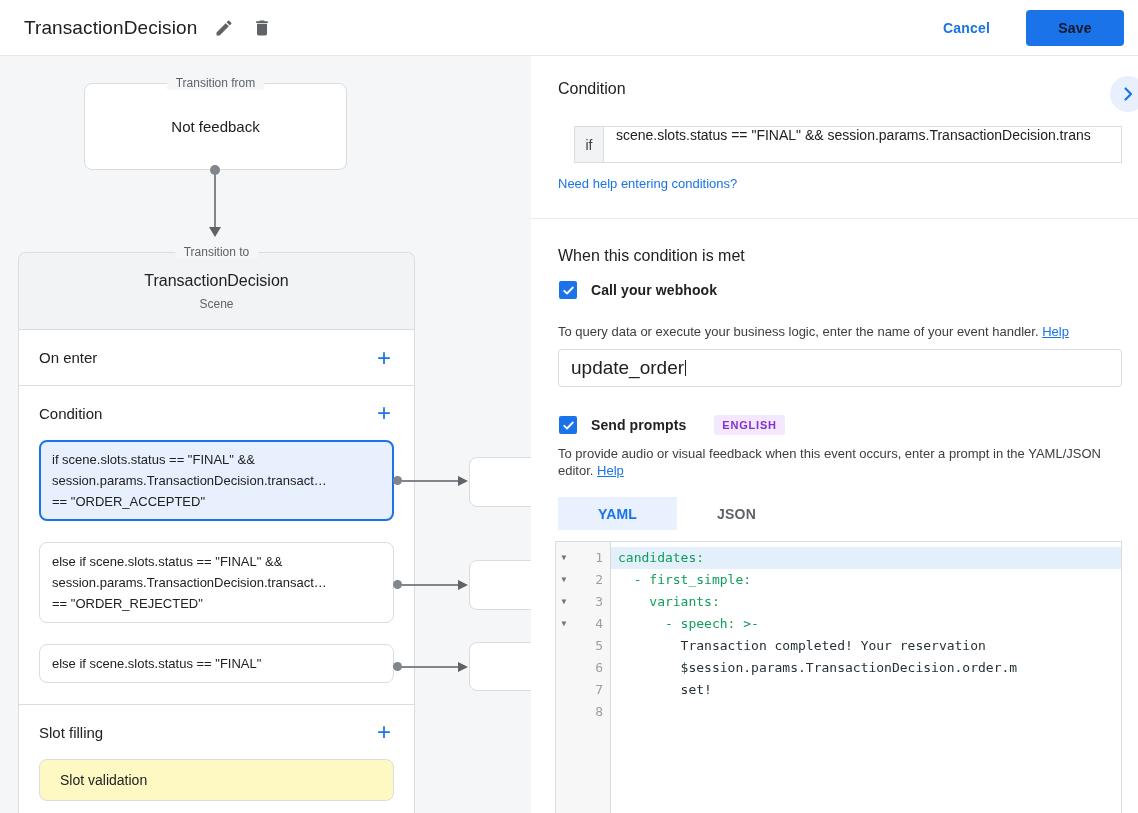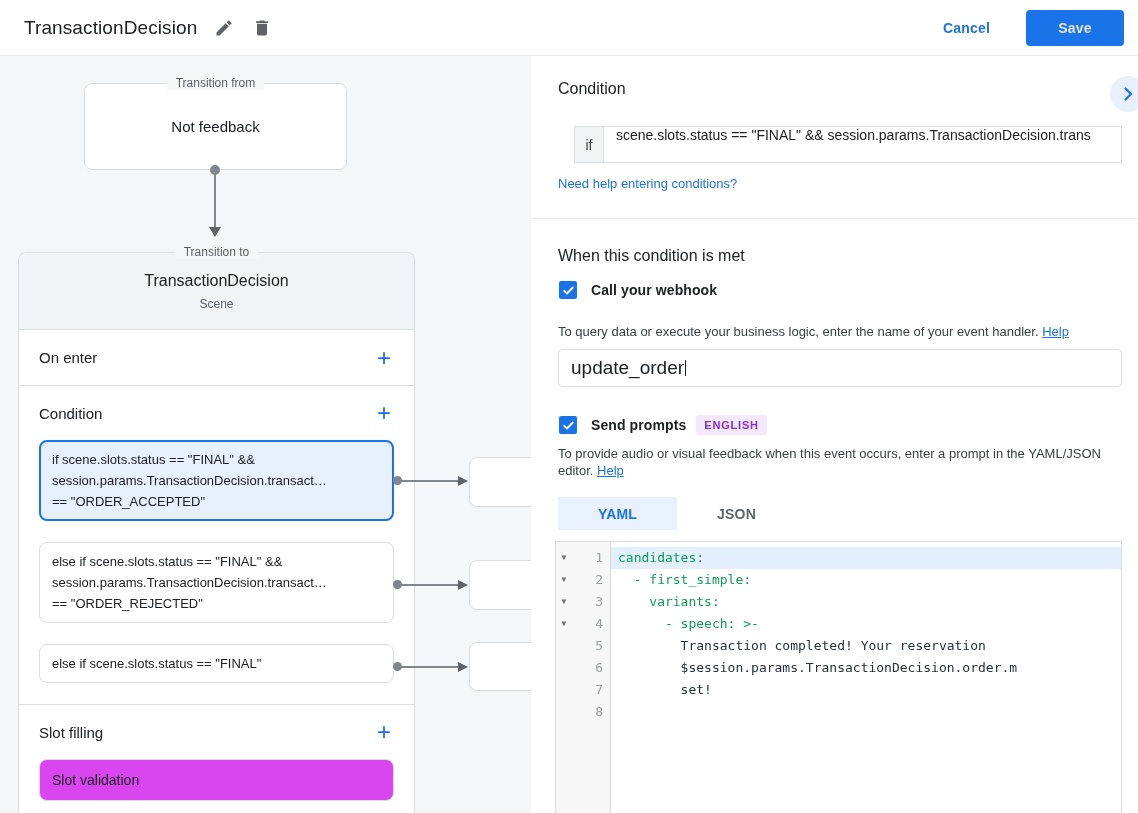--- a/index.html
+++ b/index.html
@@ -15,21 +15,21 @@
   
   .topbar{position:absolute;left:0;top:0;width:1138px;height:56px;background:#fff;
           border-bottom:1px solid #e8e8e8;display:flex;align-items:center;padding:0 14px 0 24px;z-index:5;}
   .topbar-title{font-size:19px;font-weight:500;letter-spacing:.1px;}
   .icon-btn{width:38px;height:38px;border:none;background:transparent;display:flex;
             align-items:center;justify-content:center;cursor:pointer;border-radius:50%;}
   .icon-btn:first-of-type{margin-left:8px;}
   .topbar-spacer{flex:1;}
   .btn-text{color:var(--accent);font-size:14px;font-weight:700;background:none;border:none;
             padding:8px 12px;margin-right:24px;cursor:pointer;letter-spacing:.2px;}
-  .btn-primary{background:var(--accent);color:#e5e5e5;font-size:14px;font-weight:700;border:none;
+  .btn-primary{background:var(--accent);color:#0f172a;font-size:14px;font-weight:700;border:none;
                border-radius:4px;width:98px;height:36px;cursor:pointer;letter-spacing:.2px;}
 
   
   .canvas{position:absolute;left:0;top:56px;width:531px;height:757px;background:var(--canvas-bg);overflow:hidden;}
   .fieldset-legend{position:absolute;top:-8px;left:50%;transform:translateX(-50%);
                    background:var(--canvas-bg);padding:0 9px;font-size:12px;color:var(--text-soft);white-space:nowrap;}
   .from-box{position:absolute;left:84px;top:27px;width:263px;height:87px;background:#fff;
             border:1px solid var(--border);border-radius:8px;display:flex;align-items:center;justify-content:center;text-align:right;}
   .from-box .content{font-size:15px;}
 
@@ -48,22 +48,22 @@
               padding:0 16px 0 20px;border-bottom:1px solid var(--border);}
   .row-label{font-size:15px;}
   .plus-btn{color:var(--accent);font-size:24px;font-weight:400;background:none;border:none;
             cursor:pointer;line-height:24px;width:28px;height:28px;}
   .section-head{height:54px;display:flex;align-items:center;justify-content:space-between;padding:0 16px 0 20px;}
   .cond-section{border-bottom:1px solid var(--border);padding-bottom:21px;}
   .cond-card{margin:0 20px 21px;border:1px solid var(--border);border-radius:8px;background:#fff;
              padding:8px 12px;font-size:13px;line-height:21px;color:var(--text);cursor:pointer;}
   .cond-card.selected{background:var(--accent-soft);border:2px solid var(--accent);padding:7px 11px;}
   .cond-card:last-child{margin-bottom:0;}
-  .slot-card{margin:0 20px;height:42px;border:1px solid var(--border);border-radius:8px;background:#d946ef;
-             display:flex;align-items:center;padding:0 12px;font-size:14px;cursor:pointer;}
+  .slot-card{margin:0 20px;height:42px;border:1px solid var(--border);border-radius:8px;background:#fef9c3;
+             display:flex;align-items:center;padding:0 20px;font-size:14px;cursor:pointer;}
 
   .hconn{position:absolute;}
   .hconn .dot{position:absolute;left:393px;width:9px;height:9px;border-radius:50%;background:#80868b;}
   .hconn .line{position:absolute;left:397px;width:62px;height:2px;background:#80868b;}
   .hconn .arrow{position:absolute;left:458px;width:0;height:0;
                 border-top:5px solid transparent;border-bottom:5px solid transparent;border-left:10px solid #5f6368;}
   .target-box{position:absolute;left:469px;width:74px;background:#fff;border:1px solid var(--border);
               border-radius:8px;cursor:pointer;}
 
   
@@ -77,21 +77,21 @@
   .if-input{flex:1;border:1px solid var(--border);background:#fff;font-size:14px;color:var(--text);
             padding:0 12px;font-family:"Liberation Sans",sans-serif;white-space:nowrap;overflow:hidden;}
   .help-cond{position:absolute;left:27px;top:120px;font-size:13px;color:var(--accent);text-decoration:none;}
   .panel-divider{position:absolute;left:0;top:162px;width:607px;border-top:1px solid #e8eaed;}
   .when-title{position:absolute;left:27px;top:191px;font-size:16px;}
 
   .check-row{position:absolute;left:28px;display:flex;align-items:center;}
   .checkbox{width:18px;height:18px;background:var(--accent);border-radius:2px;display:flex;
             align-items:center;justify-content:center;cursor:pointer;flex:none;}
   .check-row .lbl{font-size:14px;font-weight:700;margin-left:14px;letter-spacing:.1px;}
-  .badge{margin-left:10px;background:var(--badge-bg);color:var(--badge-text);font-size:11px;
+  .badge{margin-left:28px;background:var(--badge-bg);color:var(--badge-text);font-size:11px;
          font-weight:700;letter-spacing:.8px;padding:4px 8px;border-radius:3px;}
   .desc{position:absolute;left:27px;font-size:13px;color:#3c4043;line-height:17px;}
   .desc a{color:var(--accent);text-decoration:underline;}
   .text-input{position:absolute;left:27px;width:564px;height:38px;border:1px solid var(--border);
               border-radius:4px;display:flex;align-items:center;padding:0 12px;font-size:19px;cursor:text;}
   .caret{display:inline-block;width:1px;height:16px;background:#202124;margin-left:1px;}
 
   .tabs{position:absolute;left:27px;top:441px;display:flex;}
   .tab{width:119px;height:33px;display:flex;align-items:center;justify-content:center;
        font-size:14px;font-weight:700;color:var(--text-soft);cursor:pointer;letter-spacing:.2px;}

